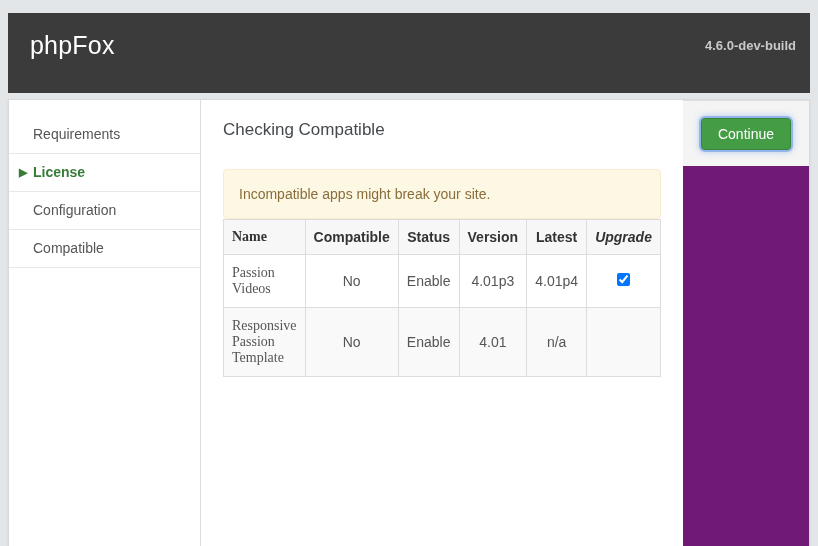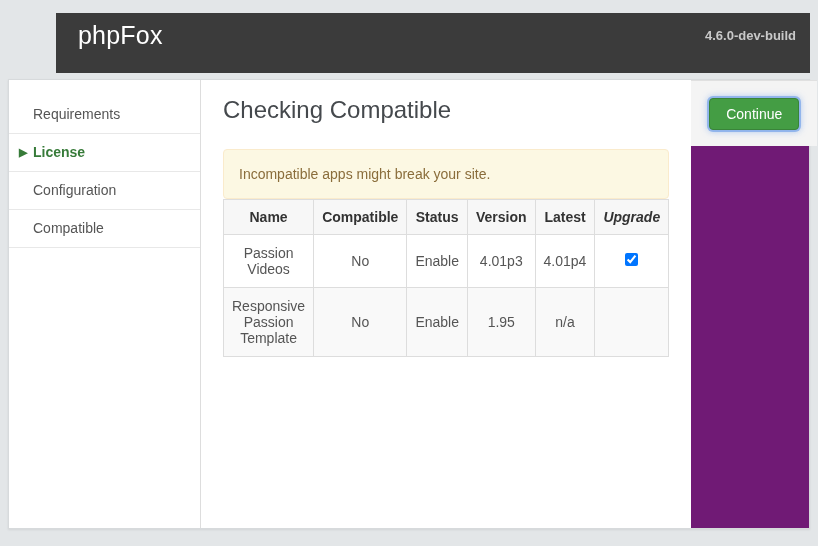--- a/index.html
+++ b/index.html
@@ -8,27 +8,26 @@
     background: #e3e6e8;
     font-family: "Liberation Sans", sans-serif;
     overflow: hidden;
   }
   .page {
     width: 818px; height: 546px;
     padding: 13px 8px 12px 8px;
   }
   
   .navbar {
-    height: 60px;
+    height: 80px;
     background: #3b3b3b;
     display: flex;
     align-items: center;
     justify-content: space-between;
     padding: 0 14px 16px 22px;
-    margin-left: 48px;
   }
   .brand {
     color: #ffffff;
     font-size: 25px;
     font-weight: normal;
     letter-spacing: 0.2px;
   }
   .version {
     color: #c9c9c9;
     font-size: 13px;
@@ -75,21 +74,21 @@
     color: #377b39;
   }
   
   .content {
     flex: 1;
     padding: 18px 22px;
     background: #ffffff;
     min-width: 0;
   }
   .content h2 {
-    font-size: 24px;
+    font-size: 17px;
     font-weight: normal;
     color: #45494d;
     line-height: 24px;
     margin-bottom: 27px;
   }
   .alert {
     background: #fcf8e3;
     border: 1px solid #faebcc;
     border-radius: 4px;
     color: #8a6d3b;
@@ -107,21 +106,21 @@
     border: 1px solid #dddddd;
     text-align: center;
     padding: 10px 8px;
   }
   table.compat th {
     background: #f7f7f7;
     color: #333333;
     font-weight: bold;
     padding: 9px 8px;
   }
-  table.compat th.col-name, table.compat td.cell-name { text-align: center; }
+  table.compat th.col-name, table.compat td.cell-name { text-align: left; font-family: Liberation Serif, serif; }
   table.compat tbody tr:nth-child(even) td { background: #f9f9f9; }
   .col-compatible { width: 93px; }
   .col-status { width: 63px; }
   .col-version { width: 67px; }
   .col-latest { width: 63px; }
   .col-upgrade { width: 74px; font-style: italic; }
   table.compat input[type="checkbox"] { width: 13px; height: 13px; cursor: pointer; }
   
   .panel-footer {
     height: 66px;
@@ -201,21 +200,21 @@
               <td>4.01p3</td>
               <td>4.01p4</td>
               <td>
                 <input type="checkbox" checked="" style="">
               </td>
             </tr>
             <tr>
               <td class="cell-name">Responsive Passion Template</td>
               <td>No</td>
               <td>Enable</td>
-              <td>1.95</td>
+              <td>4.01</td>
               <td>n/a</td>
               <td></td>
             </tr>
           </tbody>
         </table>
       </div>
 
     </div>
 
     <div class="panel-footer">

